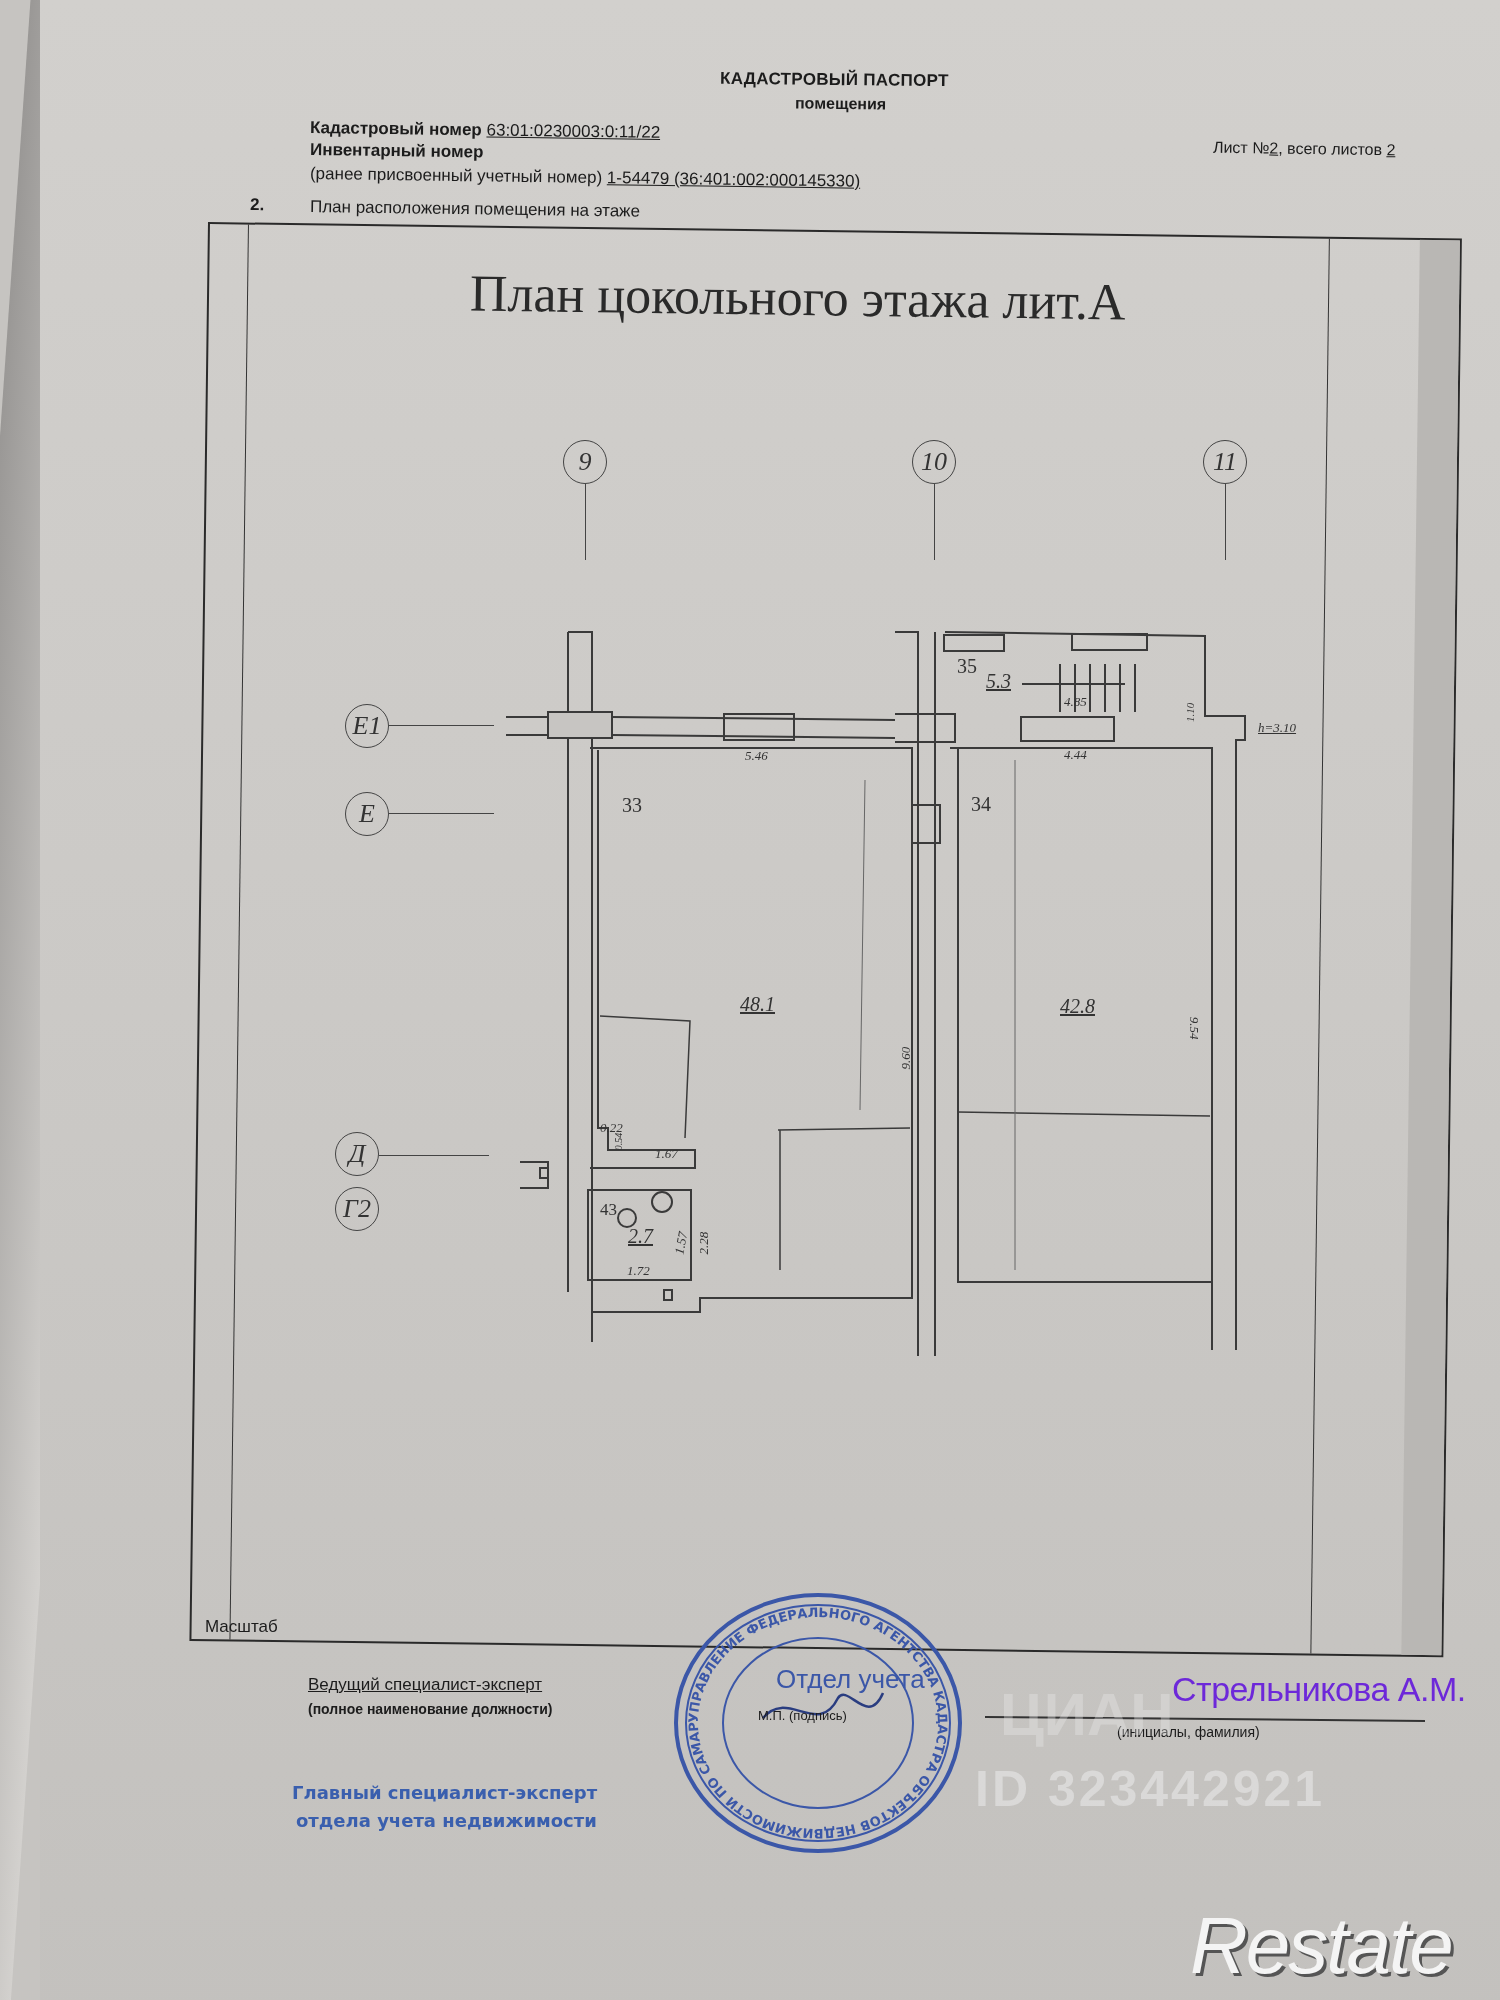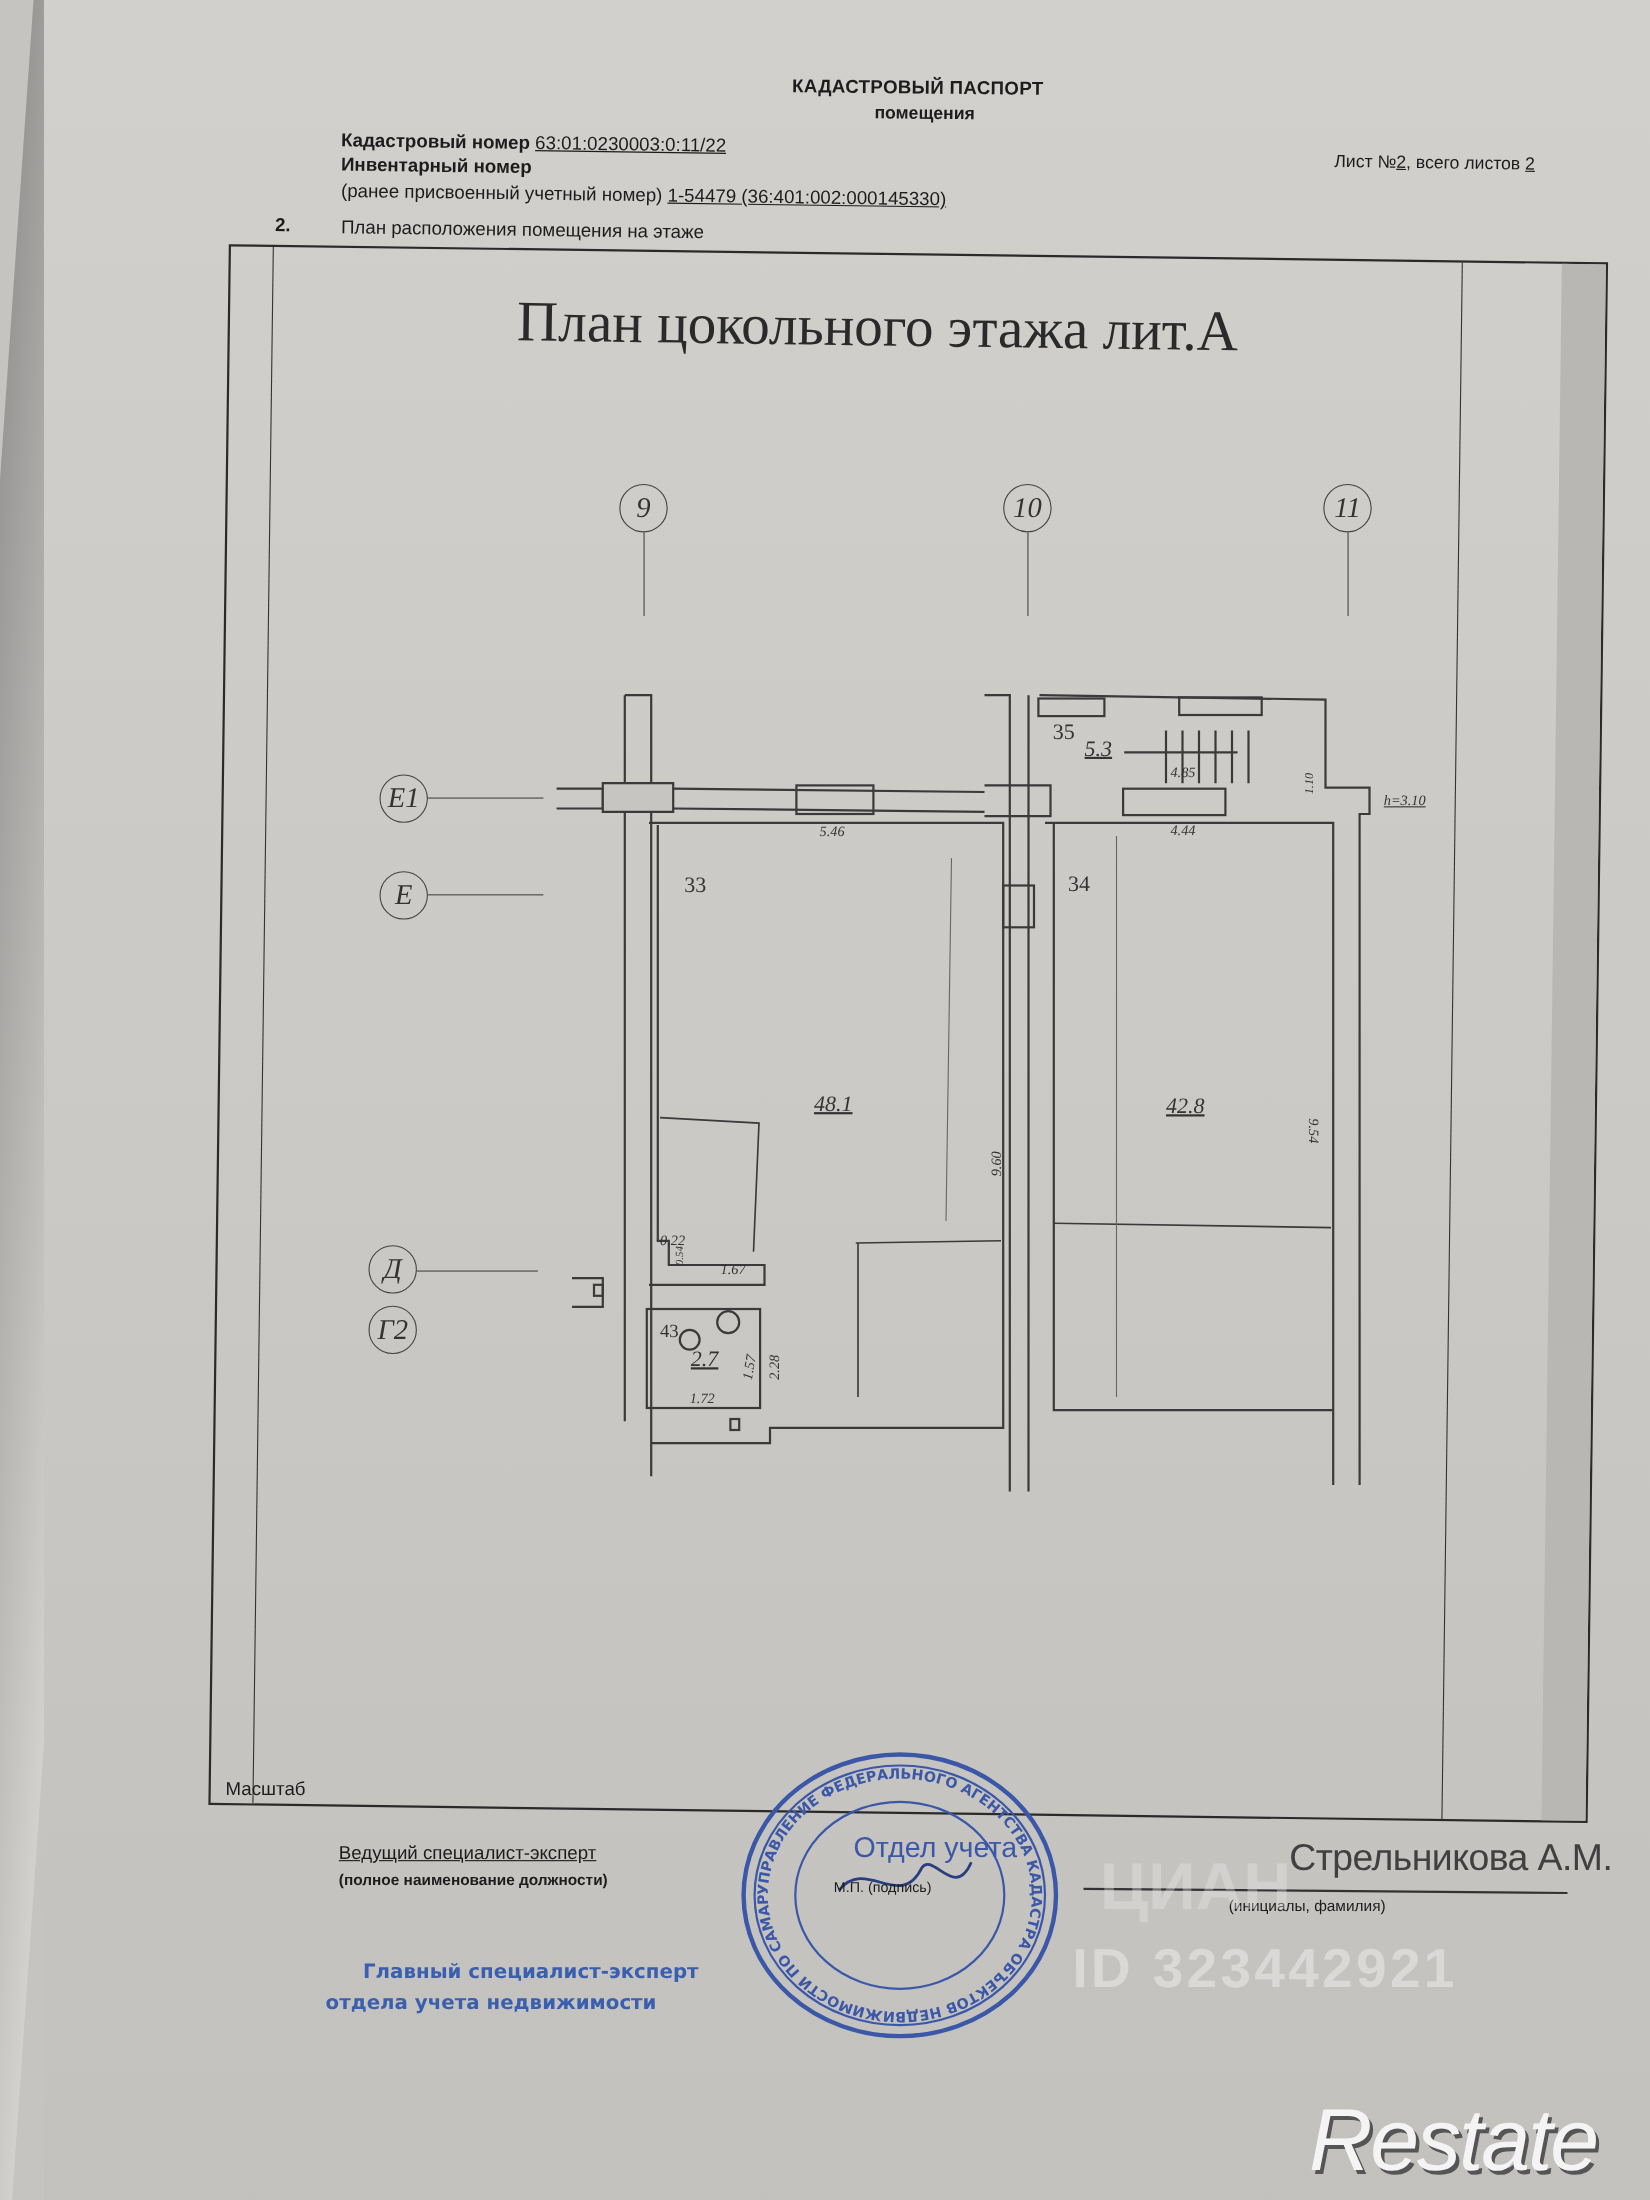--- a/index.html
+++ b/index.html
@@ -47,21 +47,21 @@
   .axis-line-h { position:absolute; height:0; border-top:1.5px solid #444; }
   .dim { position:absolute; font-family:"Liberation Serif", serif; font-style:italic; font-size:13px; color:#333; }
   .room-no { position:absolute; font-family:"Liberation Serif", serif; font-size:20px; color:#333; }
   .area { position:absolute; font-family:"Liberation Serif", serif; font-style:italic; font-size:20px; color:#333; text-decoration:underline; }
 
   .masshtab { left:205px; top:1617px; font-size:17px; }
   .pos-title { left:308px; top:1675px; font-size:17px; text-decoration:underline; }
   .pos-sub { left:308px; top:1701px; font-size:14px;font-weight:bold; }
   .sign-line { position:absolute; left:985px; top:1718px; width:440px; border-top:2px solid #333; transform:rotate(0.5deg); }
   .init-sub { left:1117px; top:1724px; font-size:14px; }
-  .signer { left:1172px; top:1670px; font-size:34px; color:#404040; letter-spacing:-0.5px; }
+  .signer { left:1172px; top:1670px; font-size:34px; color:#6d28d9; letter-spacing:-0.5px; }
   .mp { left:758px; top:1708px; font-size:13px; }
   .blue-stamp { font-family:"DejaVu Sans", sans-serif; font-weight:bold; font-size:18px; color:#3a5fae; }
   .watermark-id { left:975px; top:1760px; font-size:50px; font-weight:bold; color:rgba(235,235,235,0.55); letter-spacing:3px; }
   .watermark-tsian { left:1000px; top:1680px; font-size:60px; font-weight:bold; color:rgba(235,235,235,0.35); }
   .logo { left:1190px; top:1900px; font-size:80px; font-style:italic; color:#f4f4f4; text-shadow:3px 3px 0 #555; letter-spacing:-2px; }
 </style>
 </head>
 <body>
 
 <div class="paper-back"></div>
@@ -193,18 +193,18 @@
   </g>
   <path id="sealpath" d="M 30 135 A 120 106 0 1 1 270 135 A 120 106 0 1 1 30 135" fill="none"></path>
   <text font-family="DejaVu Sans" font-size="13" font-weight="bold" fill="#3b57a8">
     <textPath href="#sealpath">УПРАВЛЕНИЕ ФЕДЕРАЛЬНОГО АГЕНТСТВА КАДАСТРА ОБЪЕКТОВ НЕДВИЖИМОСТИ ПО САМАРСКОЙ ОБЛАСТИ</textPath>
   </text>
   <text x="108" y="100" font-family="Liberation Sans" font-size="26" fill="#3b57a8">Отдел учета</text>
   <path d="M95 130 C120 100 150 150 170 110 C180 95 200 140 215 105" stroke="#2a3d80" stroke-width="2.5" fill="none"></path>
 </svg>
 <div class="abs mp">М.П. (подпись)</div>
 
-<div class="abs blue-stamp" style="left:292px;top:1782px;margin-left:38px;">Главный специалист-эксперт</div>
+<div class="abs blue-stamp" style="left:292px;top:1782px;">Главный специалист-эксперт</div>
 <div class="abs blue-stamp" style="left:296px;top:1810px;">отдела учета недвижимости</div>
 
 <div class="abs watermark-tsian">ЦИАН</div>
 <div class="abs watermark-id">ID 323442921</div>
 <div class="abs logo">Restate</div>
 
 </body></html>

